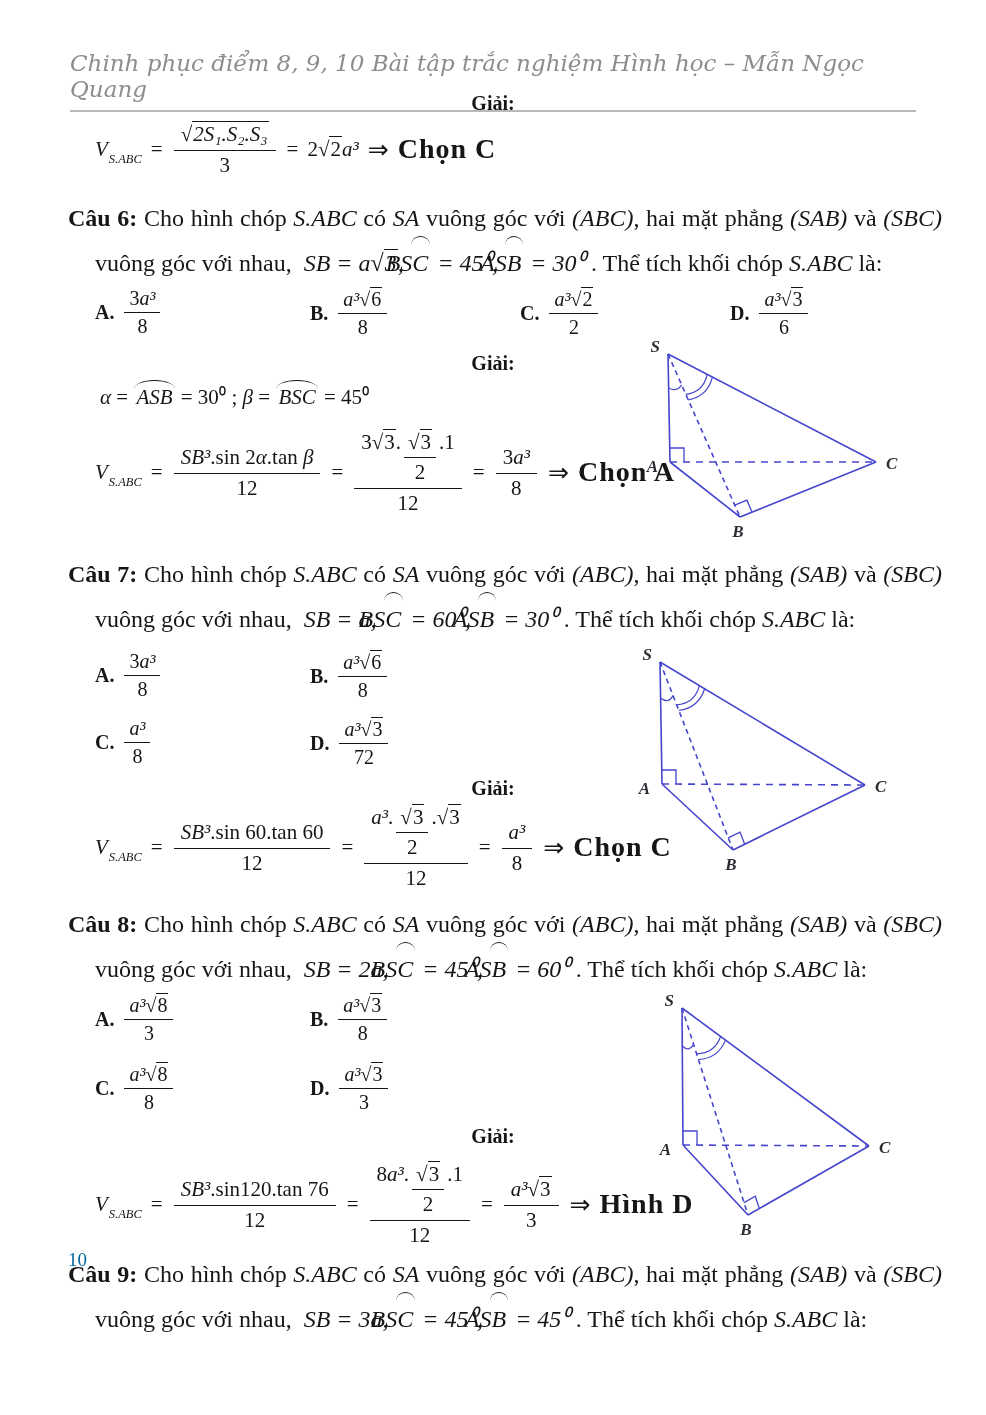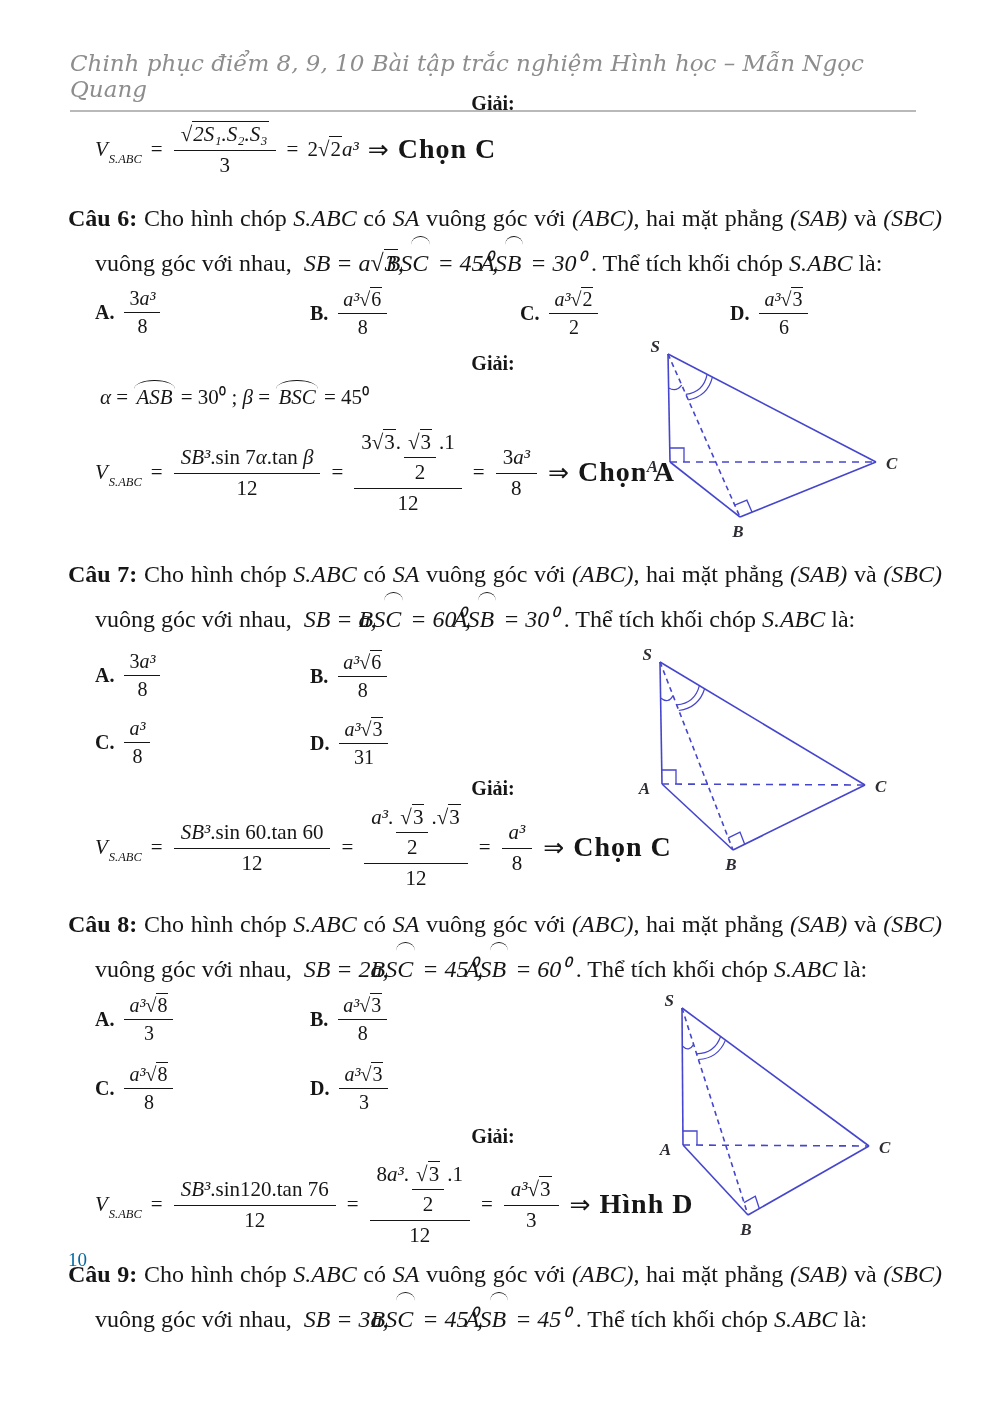--- a/index.html
+++ b/index.html
@@ -148,21 +148,21 @@
       </span>
   </div>
 
   <div class="formula" style="top:428px;left:95px;">
     <span><span class="seg">V</span><span class="vs">S.ABC</span></span>
     <span class="seg rm">=</span>
     <span class="frac">
       <span class="num">
           <span class="parts">
             <span class="seg ">SB³</span>
-            <span class="seg rm">.sin 7</span>
+            <span class="seg rm">.sin 2</span>
             <span class="seg ">α</span>
             <span class="seg rm">.tan </span>
             <span class="seg ">β</span>
           </span>
         </span>
       <span class="den seg rm">12</span>
     </span>
     <span class="seg rm">=</span>
     <span class="frac">
       <span class="num">
@@ -263,21 +263,21 @@
   <div class="opt" style="top:717px;left:310px;">
     <span class="k">D.</span>
     <span class="frac">
         <span class="num">
           <span class="parts">
             <span class="seg ">a³</span>
             <span class="seg rm">√</span>
             <span class="seg rm ovl">3</span>
           </span>
         </span>
-        <span class="den seg rm">31</span>
+        <span class="den seg rm">72</span>
       </span>
   </div>
 
   <svg class="diagram" style="top:642px;left:615px;" width="300" height="235" viewBox="0 0 300 235">
     <g stroke="#4545cd" stroke-width="1.6" fill="none">
       <line x1="45" y1="20" x2="47" y2="142"></line>
       <line x1="45" y1="20" x2="250" y2="143"></line>
       <line x1="45" y1="20" x2="118" y2="208" stroke-dasharray="5 4"></line>
       <line x1="47" y1="142" x2="118" y2="208"></line>
       <line x1="118" y1="208" x2="250" y2="143"></line>

